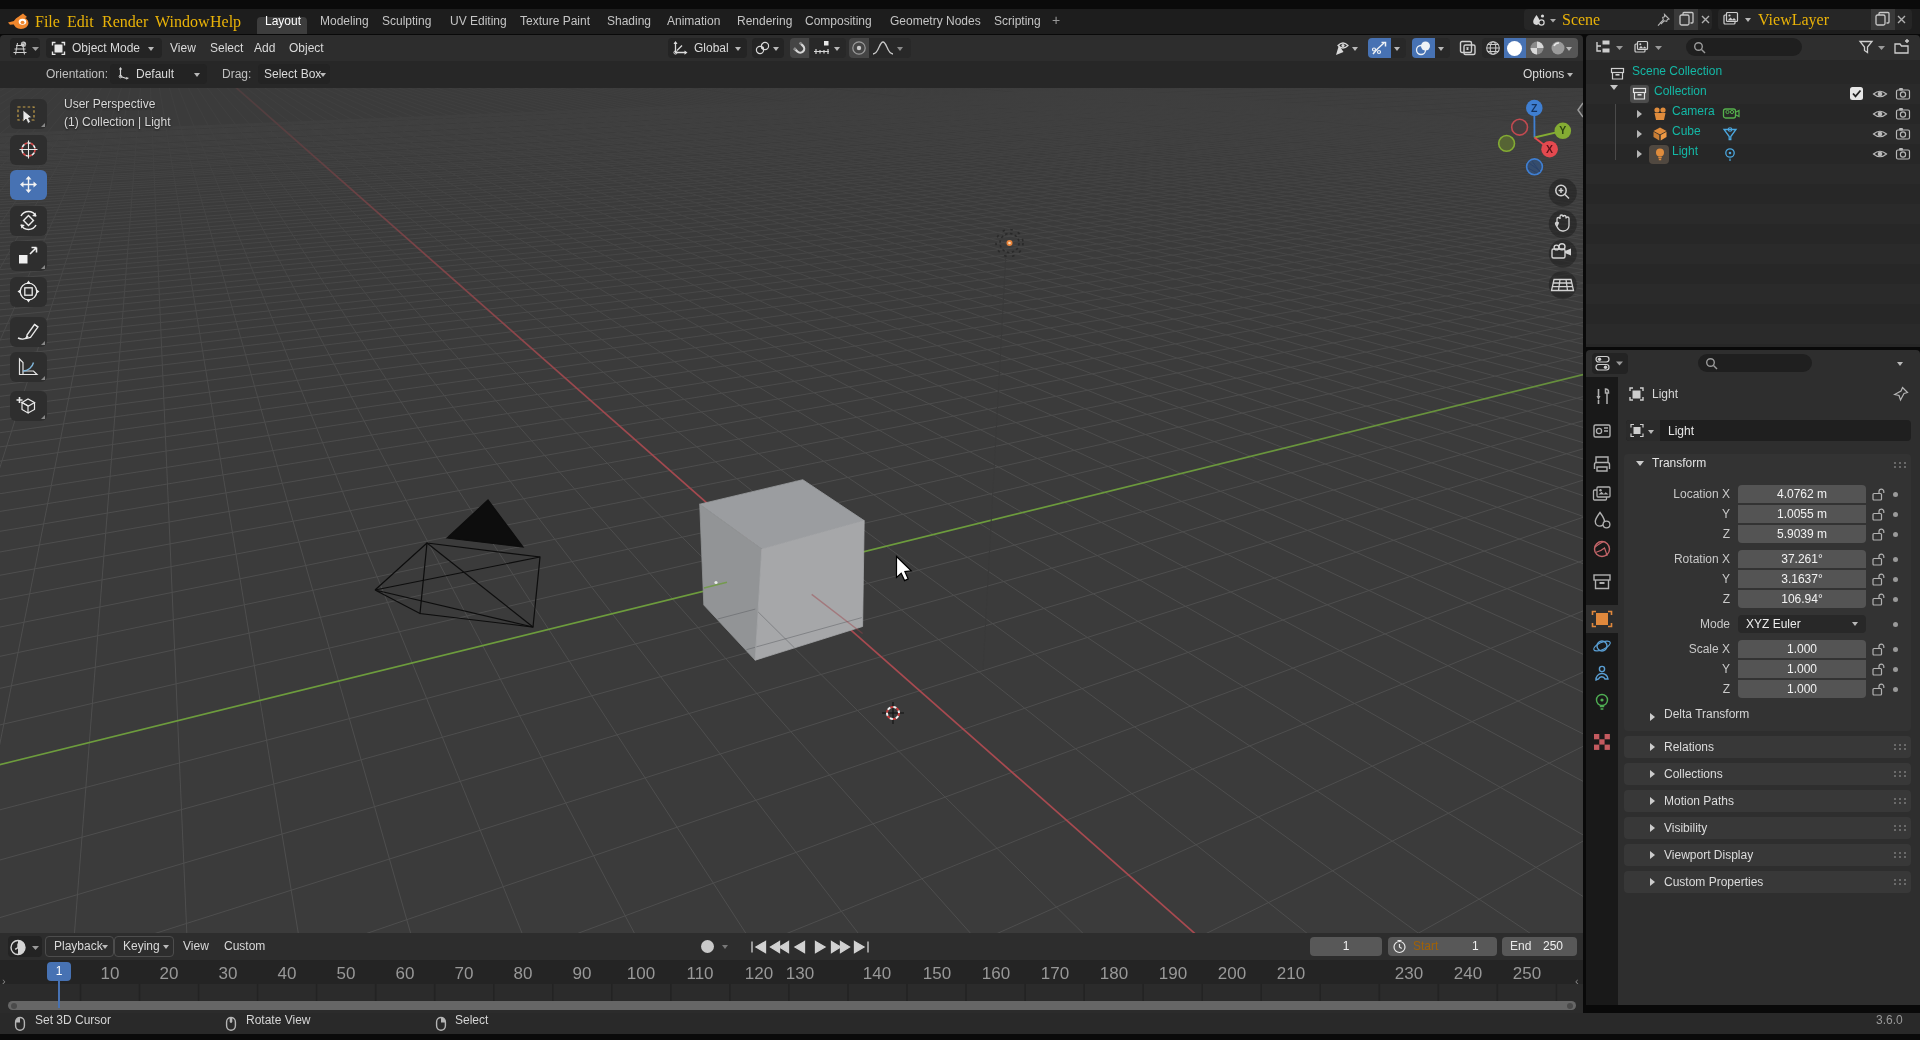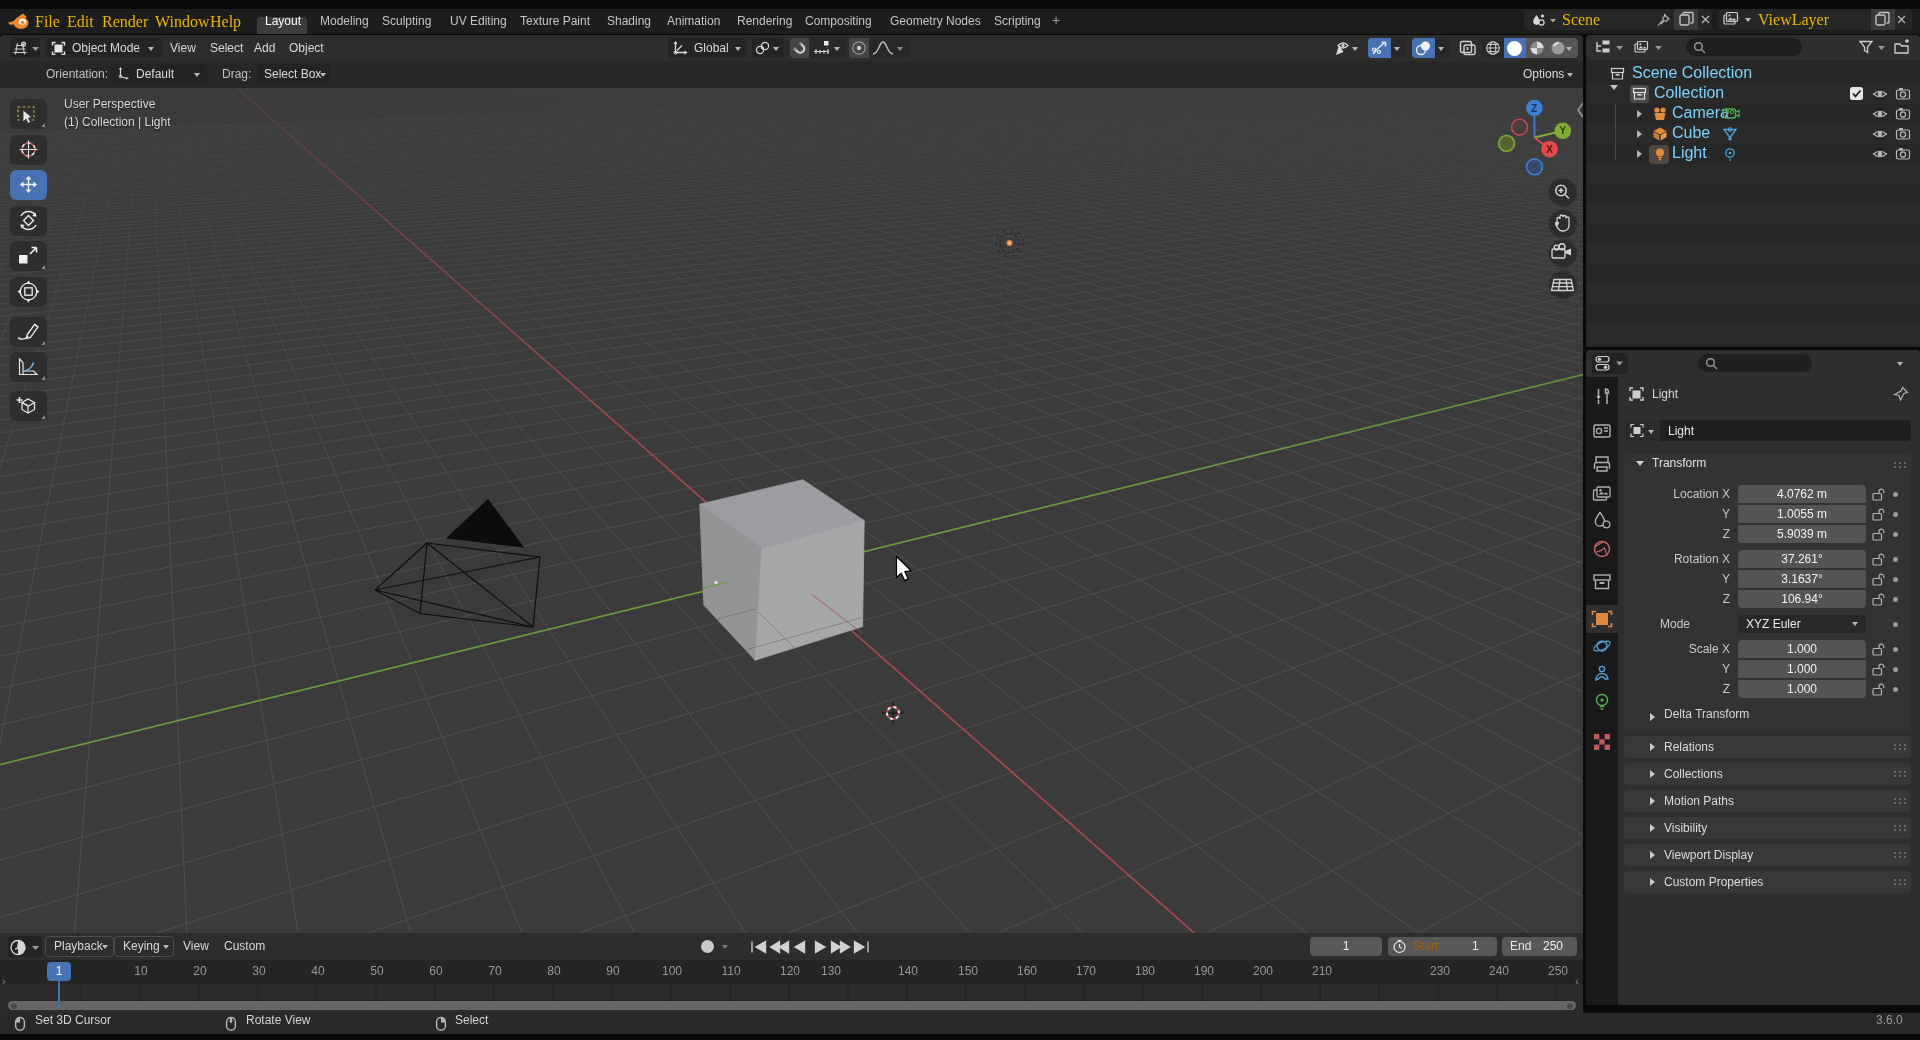--- a/index.html
+++ b/index.html
@@ -17,31 +17,31 @@
 .dd2{background:#232323;border-radius:4px;height:20px;line-height:20px;color:#e2e2e2;}
 .lbl{color:#c0c0c0;line-height:27px;}
 .mi{line-height:26px;color:#dadada;font-size:12px;}
 .varrow{display:inline-block;width:0;height:0;border-left:3.5px solid transparent;border-right:3.5px solid transparent;border-top:4px solid #b9b9b9;vertical-align:middle;}
 .toolbtn{left:10px;width:37px;height:30px;background:#2e2e2e;border-radius:6px;}
 .toolbtn.blue{background:#4772b3;}
 .rpanel{left:1586px;width:334px;}
 .ohead{background:#2e2e2e;}
 .searchbox{background:#1f1f1f;border-radius:9px;height:18px;}
 .otree{background:#272727;}
-.otext{color:#7dd3fc;font-size:16px;}
+.otext{color:#14b8a6;font-size:12px;}
 .phead{background:#2e2e2e;}
 .panel{position:absolute;left:1624px;width:287px;background:#383838;border-radius:4px;height:22px;line-height:22px;color:#dddddd;}
 .ptransform{position:absolute;left:1624px;width:287px;background:#333333;border-radius:4px;}
 .plabel{position:absolute;color:#c9c9c9;text-align:right;width:110px;}
 .pfield{position:absolute;left:152px;width:128px;background:#545454;color:#f2f2f2;text-align:center;height:18px;line-height:18px;}
 .pdd{position:absolute;left:152px;width:128px;background:#282828;color:#ededed;height:18px;line-height:18px;border-radius:4px;}
 .tlhead{left:0;top:933px;width:1583px;height:27px;background:#2d2d2d;}
 .ruler{left:0;top:960px;width:1583px;height:24px;background:#242424;}
 .tlbody{left:0;top:984px;width:1583px;height:29px;background:#2b2b2b;}
-.rnum{position:absolute;top:4px;color:#989898;font-size:12px;transform:translateX(-50%);margin-left:31px;}
+.rnum{position:absolute;top:4px;color:#989898;font-size:17px;transform:translateX(-50%);}
 .statusbar{left:0;top:1013px;width:1920px;height:21px;background:#292929;color:#a5a5a5;line-height:21px;}
 .blackstrip{left:0;top:1034px;width:1920px;height:6px;background:#0a0a0a;}
 svg{display:block;}
 </style></head><body>
 <div class="abs topbar"></div>
 <div class="abs topblack"></div>
 <svg class="abs" style="left:7px;top:10px" width="24" height="22" viewBox="0 0 24 22">
 <path d="M9 8.5 L16 3.5 L20 7 L13 11 Z" fill="#f0872d"></path>
 <path d="M1 12.5 L11 10 L12 14 L3 14.8 Z" fill="#f0872d"></path>
 <ellipse cx="14" cy="13" rx="7.5" ry="6" fill="#f0872d"></ellipse>
@@ -868,21 +868,21 @@
 <path d="M8 6 V4.5 a2.4 2.4 0 0 1 4.8 0 V6" fill="none" stroke="#b2b2b2" stroke-width="1.2"></path>
 </svg>
 <div class="abs" style="left:1893px;top:577px;width:5px;height:5px;border-radius:50%;background:#9a9a9a;"></div>
 <div class="abs plabel" style="left:1620px;top:590px;line-height:18px;">Z</div>
 <div class="abs pfield" style="left:1738px;top:590px;width:128px;border-radius:0 0 4px 4px;">106.94°</div>
 <svg class="abs" style="left:1871px;top:592px" width="14" height="15" viewBox="0 0 14 15">
 <rect x="2" y="6.5" width="8.5" height="6.5" rx="1" fill="none" stroke="#b2b2b2" stroke-width="1.2"></rect>
 <path d="M8 6 V4.5 a2.4 2.4 0 0 1 4.8 0 V6" fill="none" stroke="#b2b2b2" stroke-width="1.2"></path>
 </svg>
 <div class="abs" style="left:1893px;top:597px;width:5px;height:5px;border-radius:50%;background:#9a9a9a;"></div>
-<div class="abs plabel" style="left:1620px;top:615px;line-height:18px;text-align:center;">Mode</div>
+<div class="abs plabel" style="left:1620px;top:615px;line-height:18px;">Mode</div>
 <div class="abs pdd" style="left:1738px;top:615px;width:128px;"><span style="margin-left:8px;">XYZ Euler</span></div>
 <span class="abs varrow" style="left:1852px;top:622px;"></span>
 <div class="abs" style="left:1893px;top:622px;width:5px;height:5px;border-radius:50%;background:#9a9a9a;"></div>
 <div class="abs plabel" style="left:1620px;top:640px;line-height:18px;">Scale X</div>
 <div class="abs pfield" style="left:1738px;top:640px;width:128px;border-radius:4px 4px 0 0;">1.000</div>
 <svg class="abs" style="left:1871px;top:642px" width="14" height="15" viewBox="0 0 14 15">
 <rect x="2" y="6.5" width="8.5" height="6.5" rx="1" fill="none" stroke="#b2b2b2" stroke-width="1.2"></rect>
 <path d="M8 6 V4.5 a2.4 2.4 0 0 1 4.8 0 V6" fill="none" stroke="#b2b2b2" stroke-width="1.2"></path>
 </svg>
 <div class="abs" style="left:1893px;top:647px;width:5px;height:5px;border-radius:50%;background:#9a9a9a;"></div>

